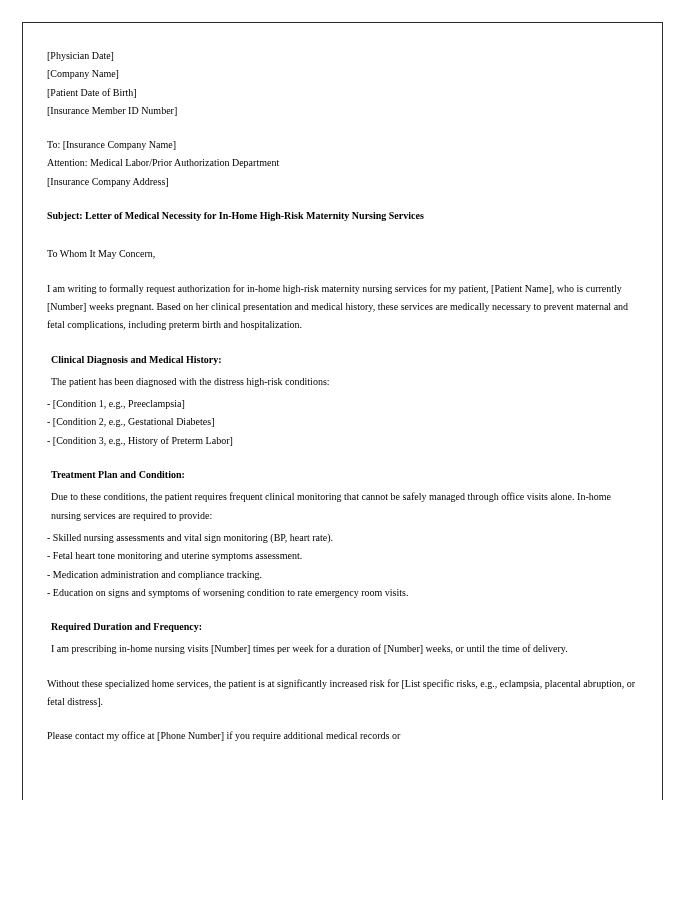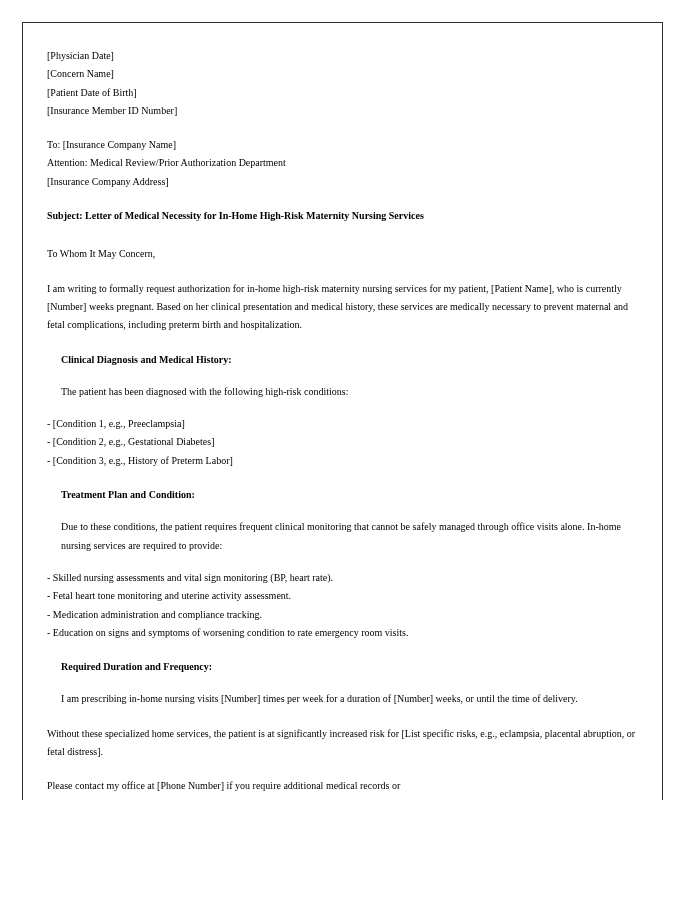--- a/index.html
+++ b/index.html
@@ -54,64 +54,64 @@
     padding-right: 46px;
   }
   .para {
     margin: 0;
     text-align: left;
   }
   .list-item {
     white-space: pre-wrap;
   }
   .tight {
-    margin: 14px;
+    margin: 4px;
   }
   .body-para {
     padding-right: 8px;
   }
 </style>
 </head>
 <body>
 
 <div class="page-viewport">
   <div class="page-body">
 
     <div class="block">
       <div class="line">[Physician Date]</div>
-      <div class="line">[Concern Name]</div>
+      <div class="line">[Company Name]</div>
       <div class="line">[Patient Date of Birth]</div>
       <div class="line">[Insurance Member ID Number]</div>
     </div>
 
     <div class="block">
       <div class="line">To: [Insurance Company Name]</div>
-      <div class="line">Attention: Medical Review/Prior Authorization Department</div>
+      <div class="line">Attention: Medical Labor/Prior Authorization Department</div>
       <div class="line">[Insurance Company Address]</div>
     </div>
 
     <div class="subject">Subject: Letter of Medical Necessity for In-Home High-Risk Maternity Nursing Services</div>
 
     <div class="block">To Whom It May Concern,</div>
 
     <div class="block body-para">I am writing to formally request authorization for in-home high-risk maternity nursing services for my patient, [Patient Name], who is currently [Number] weeks pregnant. Based on her clinical presentation and medical history, these services are medically necessary to prevent maternal and fetal complications, including preterm birth and hospitalization.</div>
 
     <div class="block">
       <div class="heading tight">Clinical Diagnosis and Medical History:</div>
-      <div class="para tight">The patient has been diagnosed with the following high-risk conditions:</div>
+      <div class="para tight">The patient has been diagnosed with the distress high-risk conditions:</div>
       <div class="list-item">- [Condition 1, e.g., Preeclampsia]</div>
       <div class="list-item">- [Condition 2, e.g., Gestational Diabetes]</div>
       <div class="list-item">- [Condition 3, e.g., History of Preterm Labor]</div>
     </div>
 
     <div class="block">
       <div class="heading tight">Treatment Plan and Condition:</div>
       <div class="para tight body-para">Due to these conditions, the patient requires frequent clinical monitoring that cannot be safely managed through office visits alone. In-home nursing services are required to provide:</div>
       <div class="list-item">- Skilled nursing assessments and vital sign monitoring (BP, heart rate).</div>
-      <div class="list-item">- Fetal heart tone monitoring and uterine activity assessment.</div>
+      <div class="list-item">- Fetal heart tone monitoring and uterine symptoms assessment.</div>
       <div class="list-item">- Medication administration and compliance tracking.</div>
       <div class="list-item body-para">- Education on signs and symptoms of worsening condition to rate emergency room visits.</div>
     </div>
 
     <div class="block">
       <div class="heading tight">Required Duration and Frequency:</div>
       <div class="para tight body-para">I am prescribing in-home nursing visits [Number] times per week for a duration of [Number] weeks, or until the time of delivery.</div>
     </div>
 
     <div class="block body-para">Without these specialized home services, the patient is at significantly increased risk for [List specific risks, e.g., eclampsia, placental abruption, or fetal distress].</div>

